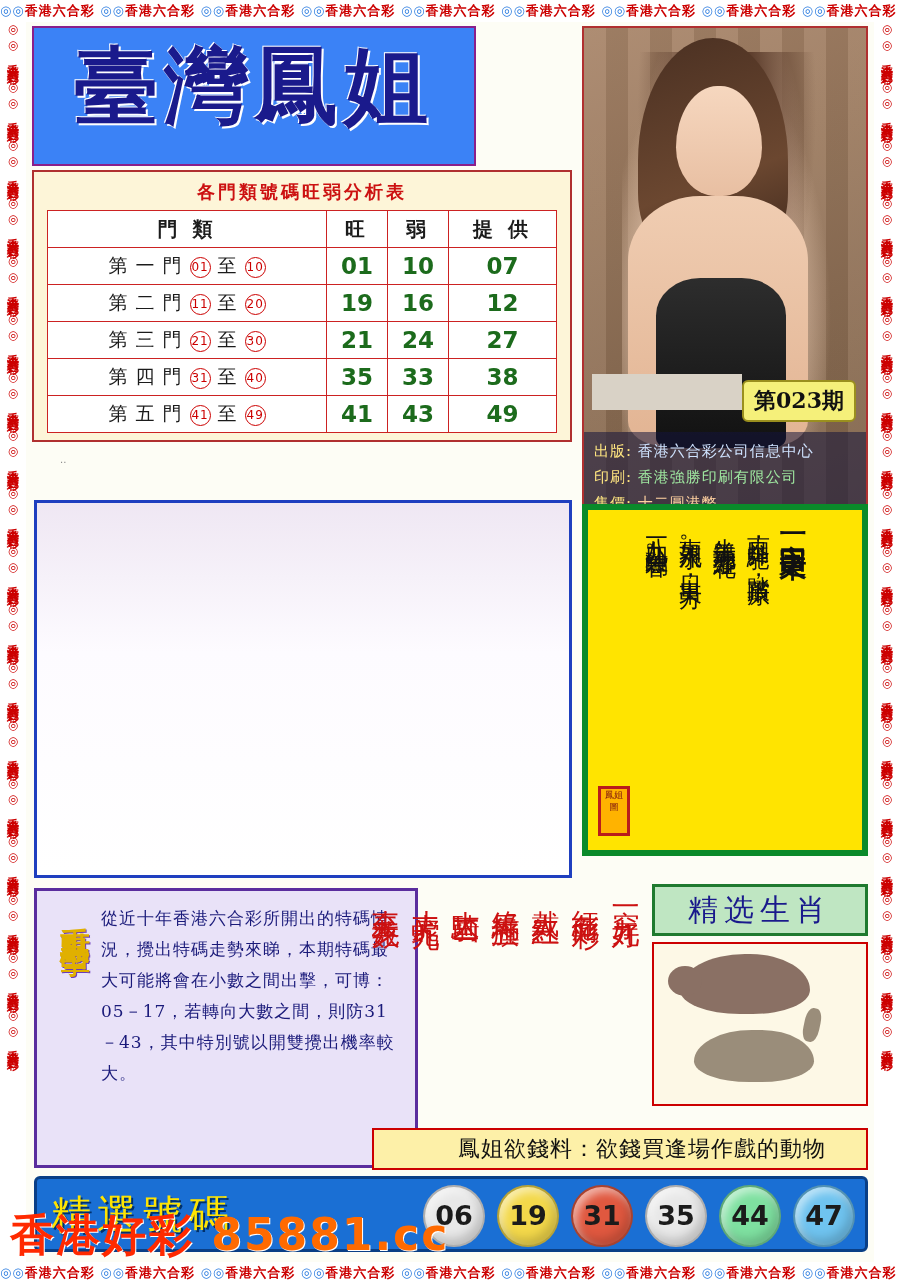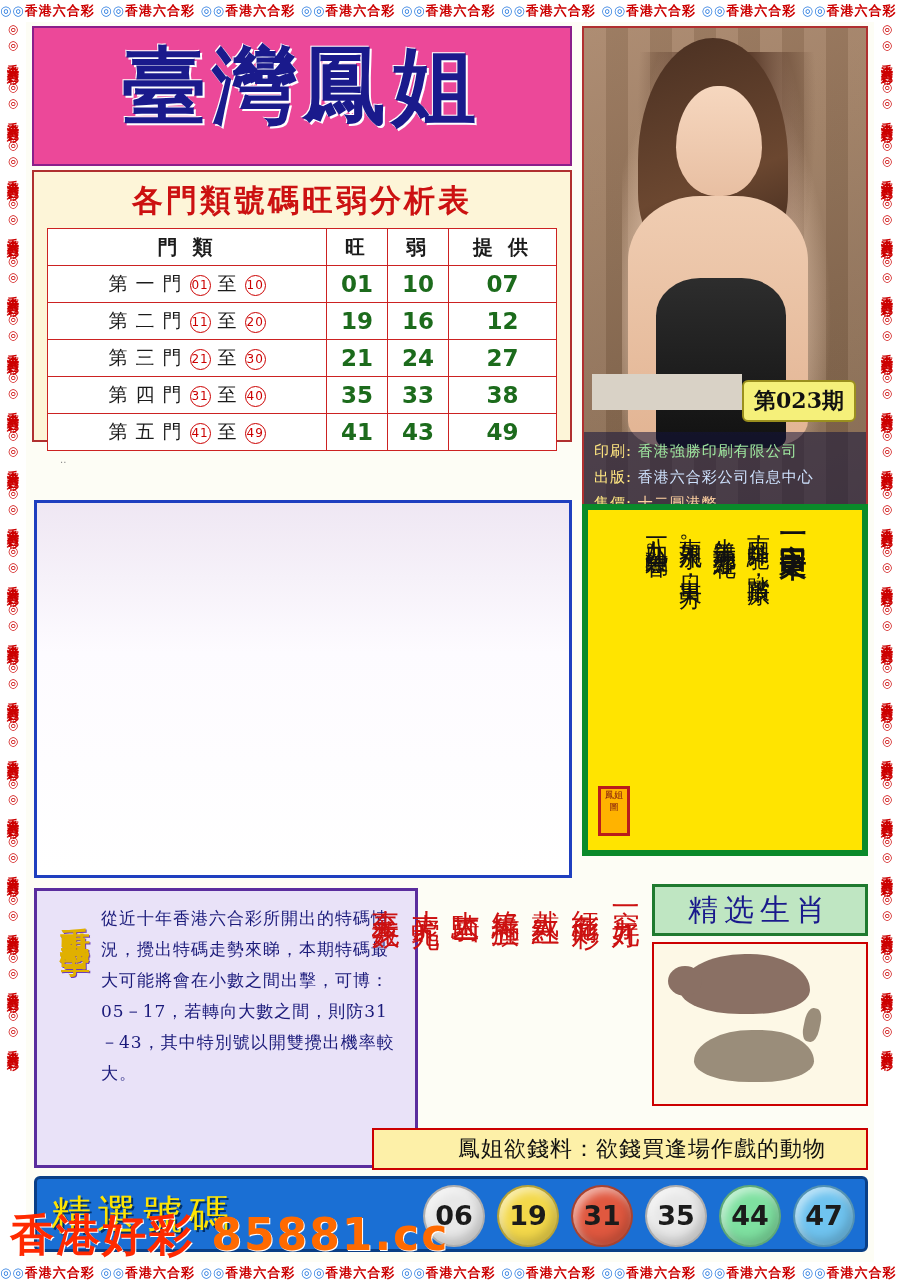--- a/index.html
+++ b/index.html
@@ -34,22 +34,22 @@
     line-height:26px;
     letter-spacing:2px;
   }
   .dot{color:#2d7de0;}
 
   .inner{
     position:absolute;left:26px;top:22px;width:848px;height:1240px;
     background:#fdfdf5;
   }
   .titlebar{
-    position:absolute;left:6px;top:4px;width:540px;height:140px;
-    background:#ec4899;
+    position:absolute;left:6px;top:4px;width:444px;height:140px;
+    background:#3b82f6;
     border:2px solid #8a1f8a;
     box-sizing:border-box;
   }
   .titlebar .title{
     position:absolute;left:0;right:0;top:8px;
     text-align:center;
     font-family:"DejaVu Serif","Liberation Serif",serif;
     font-weight:bold;
     font-size:84px;
     line-height:100px;
@@ -60,21 +60,21 @@
 
   
   .tablewrap{
     position:absolute;left:6px;top:148px;width:540px;height:272px;
     background:#fdf5d8;border:2px solid #b03030;box-sizing:border-box;
   }
   .tablewrap h2{
     margin:0;padding:8px 0 4px;
     text-align:center;
     font-family:"DejaVu Serif","Liberation Serif",serif;
-    font-size:31px;color:#cc1111;letter-spacing:3px;
+    font-size:18px;color:#cc1111;letter-spacing:3px;
   }
   table.grid{
     border-collapse:collapse;
     width:510px;margin:2px auto 0;
     background:#ffffff;
   }
   table.grid th,table.grid td{
     border:1px solid #cc2222;
     text-align:center;
     font-size:21px;
@@ -388,26 +388,26 @@
       <div class="wall"></div>
       <div class="figure"></div>
       <div class="hair"></div>
       <div class="face"></div>
       <div class="torso"></div>
       <div class="top"></div>
       <div class="blur"></div>
       <div class="issue">第023期</div>
       <div class="credits">
         <div>
+          <span class="lbl">出版:</span>
+          <span class="v1">香港六合彩公司信息中心</span>
+        </div>
+        <div>
           <span class="lbl">印刷:</span>
           <span class="v2">香港強勝印刷有限公司</span>
-        </div>
-        <div>
-          <span class="lbl">出版:</span>
-          <span class="v1">香港六合彩公司信息中心</span>
         </div>
         <div>
           <span class="lbl">售價:</span>
           <span class="v3">十二圓港幣</span>
         </div>
       </div>
     </div>
 
     <div class="illus">
       <div class="sky"></div>

